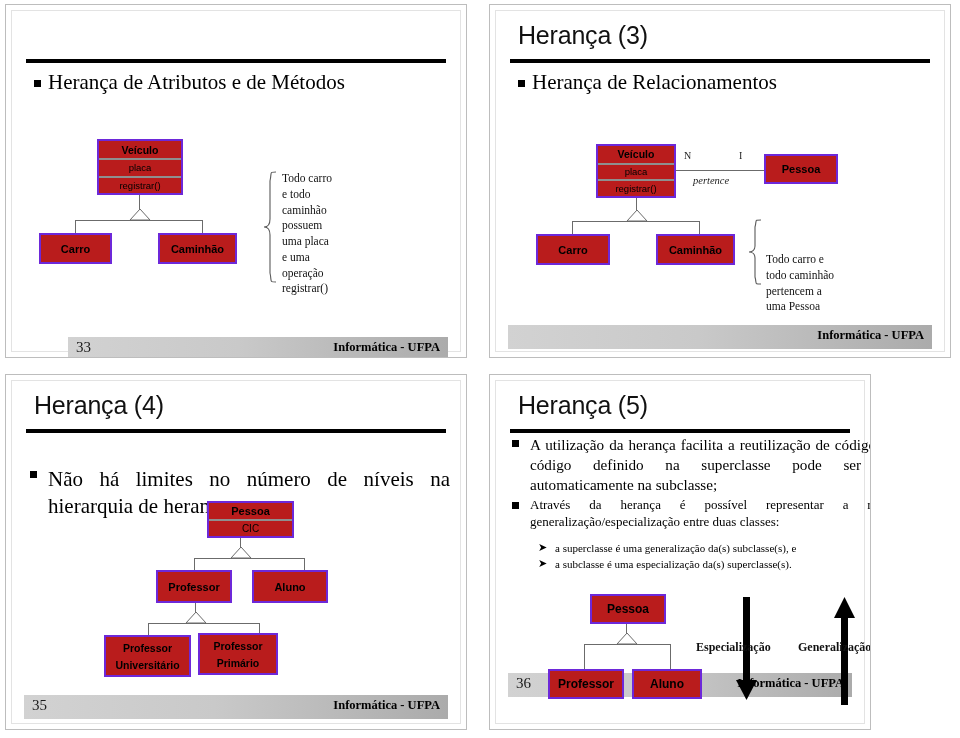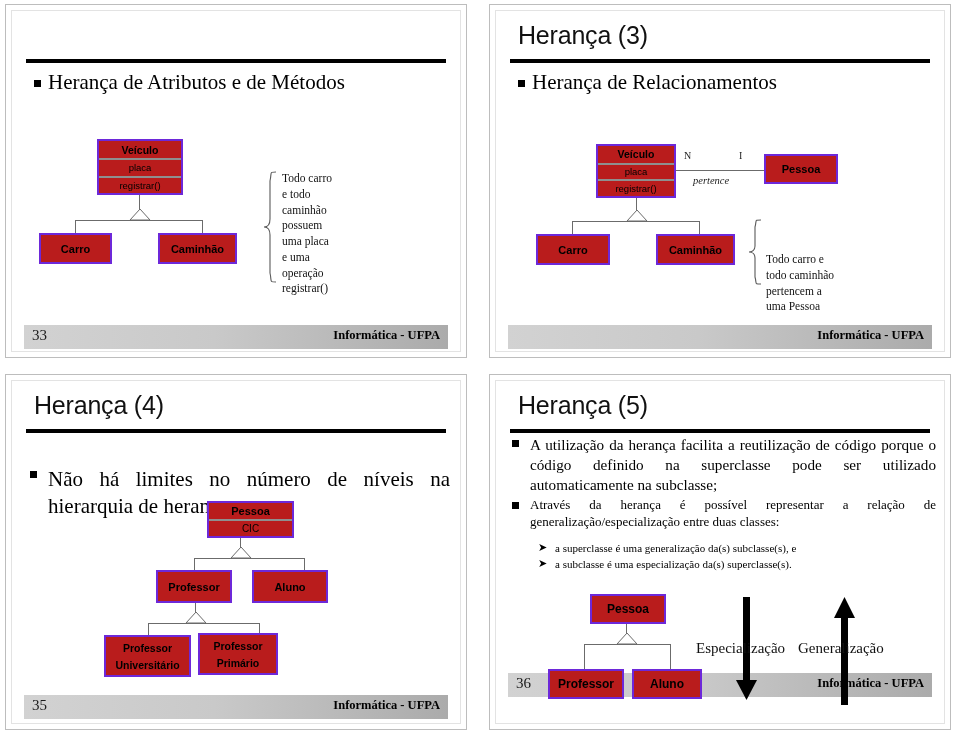--- a/index.html
+++ b/index.html
@@ -6,21 +6,21 @@
   body{width:960px;height:738px;overflow:hidden;
        font-family:"Liberation Serif", serif;}
 
   .sheet{position:relative;width:960px;height:738px;background:#fff;}
 
   
   .slide{position:absolute;background:#fff;border:1px solid #bdbdbd;box-sizing:border-box;overflow:hidden;}
   .slide.s2{left:5px;  top:4px;  width:462px; height:354px;}
   .slide.s3{left:489px;top:4px;  width:462px; height:354px;}
   .slide.s4{left:5px;  top:374px;width:462px; height:356px;}
-  .slide.s5{left:489px;top:374px;width:462px; height:356px;}
+  .slide.s5{left:489px;top:374px;width:382px; height:356px;}
 
   .inner{position:absolute;left:5px;top:5px;right:5px;bottom:5px;border:1px solid #e3e3e3;box-sizing:border-box;background:#fff;}
 
   
   .title{position:absolute;left:22px;top:10px;
          font-family:"Liberation Sans", sans-serif;
          font-size:25px;color:#111;letter-spacing:-0.2px;white-space:nowrap;}
   .titlerule{position:absolute;left:14px;right:14px;top:48px;height:4px;background:#000;}
   .titlerule:after{content:"";position:absolute;left:0;right:0;top:4px;height:1px;background:#fff;}
 
@@ -53,21 +53,21 @@
   .note{position:absolute;font-size:11.5px;line-height:1.37;color:#111;}
 
   
   .footer{position:absolute;left:12px;right:12px;height:24px;
           background:linear-gradient(to right,#d2d2d2 0%,#c9c9c9 45%,#ababab 100%);z-index:3;}
   .pg{position:absolute;left:-2px;top:18px;font-size:15px;color:#1a1a1a;z-index:6;}
   .brand{position:absolute;right:8px;top:3px;font-size:12.5px;font-weight:bold;color:#000;z-index:6;}
 
   
   .arrowwrap{position:absolute;z-index:8;}
-  .arrowlabel{position:absolute;font-size:15px;color:#111;white-space:nowrap;z-index:8;}
+  .arrowlabel{position:absolute;font-size:12px;color:#111;white-space:nowrap;z-index:8;font-weight:bold;}
 </style>
 </head>
 <body>
 
 <div class="sheet">
 
   <div class="slide s2">
     <div class="inner">
 
       <div class="titlerule"></div>
@@ -108,21 +108,21 @@
         <div>Todo carro</div>
         <div>e todo</div>
         <div>caminhão</div>
         <div>possuem</div>
         <div>uma placa</div>
         <div>e uma</div>
         <div>operação</div>
         <div>registrar()</div>
       </div>
 
-      <div class="footer" style="top:314px;">
+      <div class="footer" style="top:326px;margin-left:44px;">
         <div class="pg" style="left:8px;top:2px;">33</div>
         <div class="brand">Informática - UFPA</div>
       </div>
 
     </div>
   </div>
 
   <div class="slide s3">
     <div class="inner">
 

